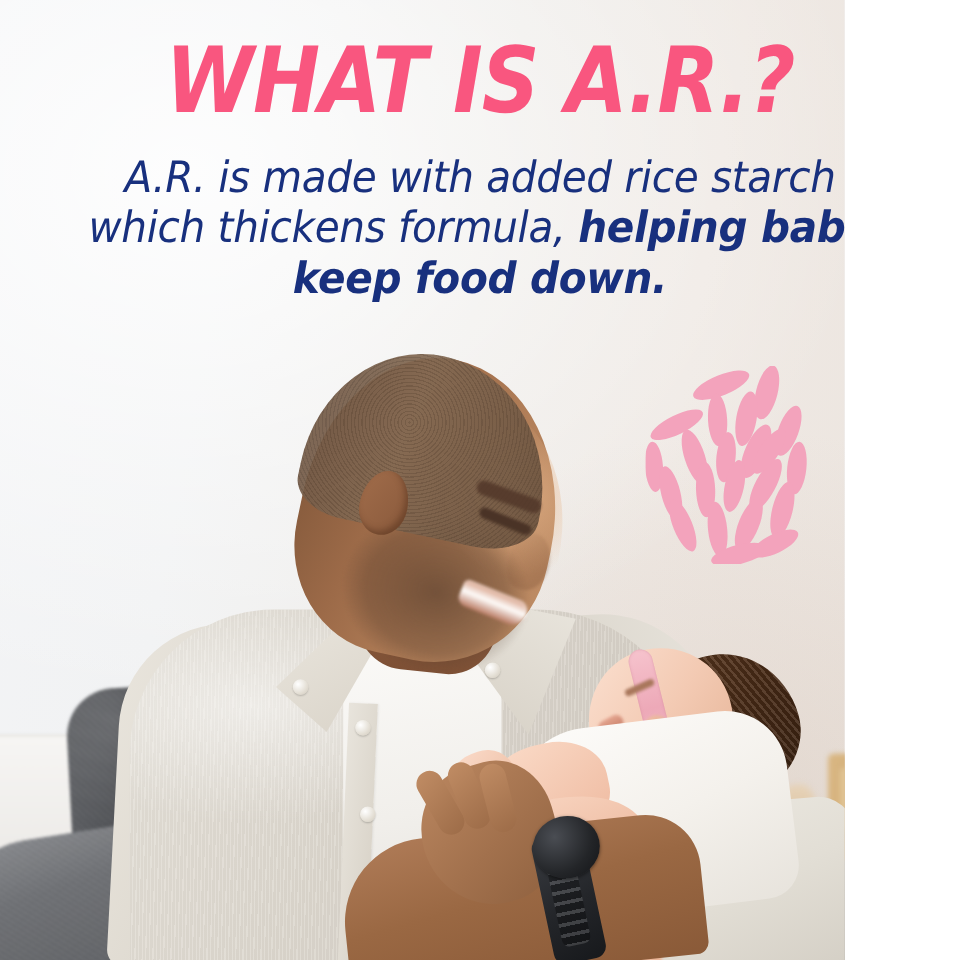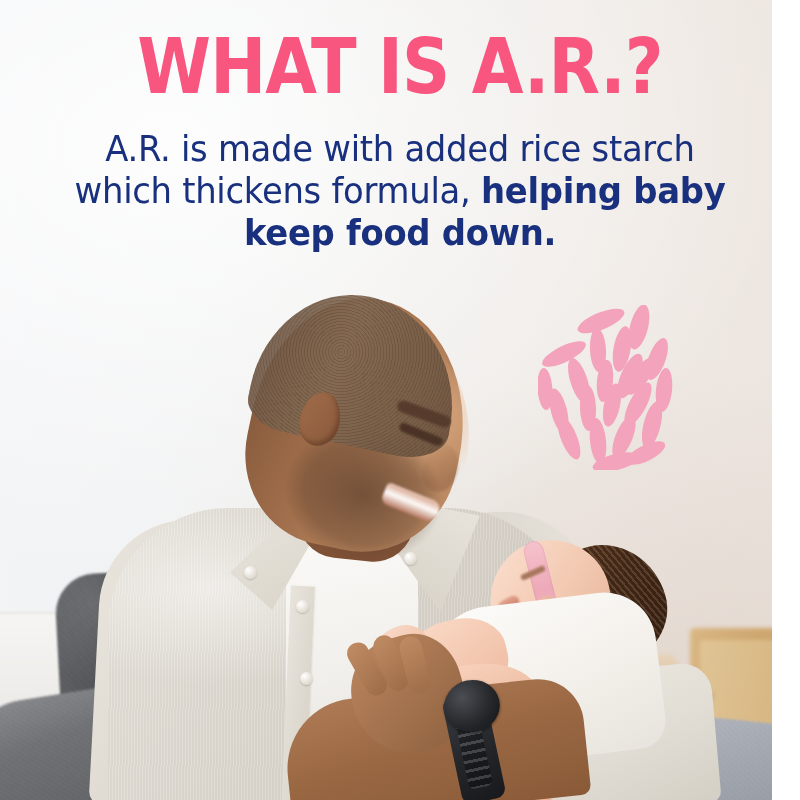--- a/index.html
+++ b/index.html
@@ -2,25 +2,26 @@
 <html><head>
 <meta charset="utf-8">
 <style>
   html, body {
     margin: 0;
     padding: 0;
     background: #ffffff;
   }
   #canvas {
     position: relative;
-    width: 772px;
+    width: 704px;
     height: 800px;
     overflow: hidden;
     font-family: "Liberation Sans", sans-serif;
     background: #f2f3f5;
+    font-style: italic;
   }
 
   
   .photo {
     position: absolute;
     inset: 0;
     overflow: hidden;
   }
   
   .wall {

